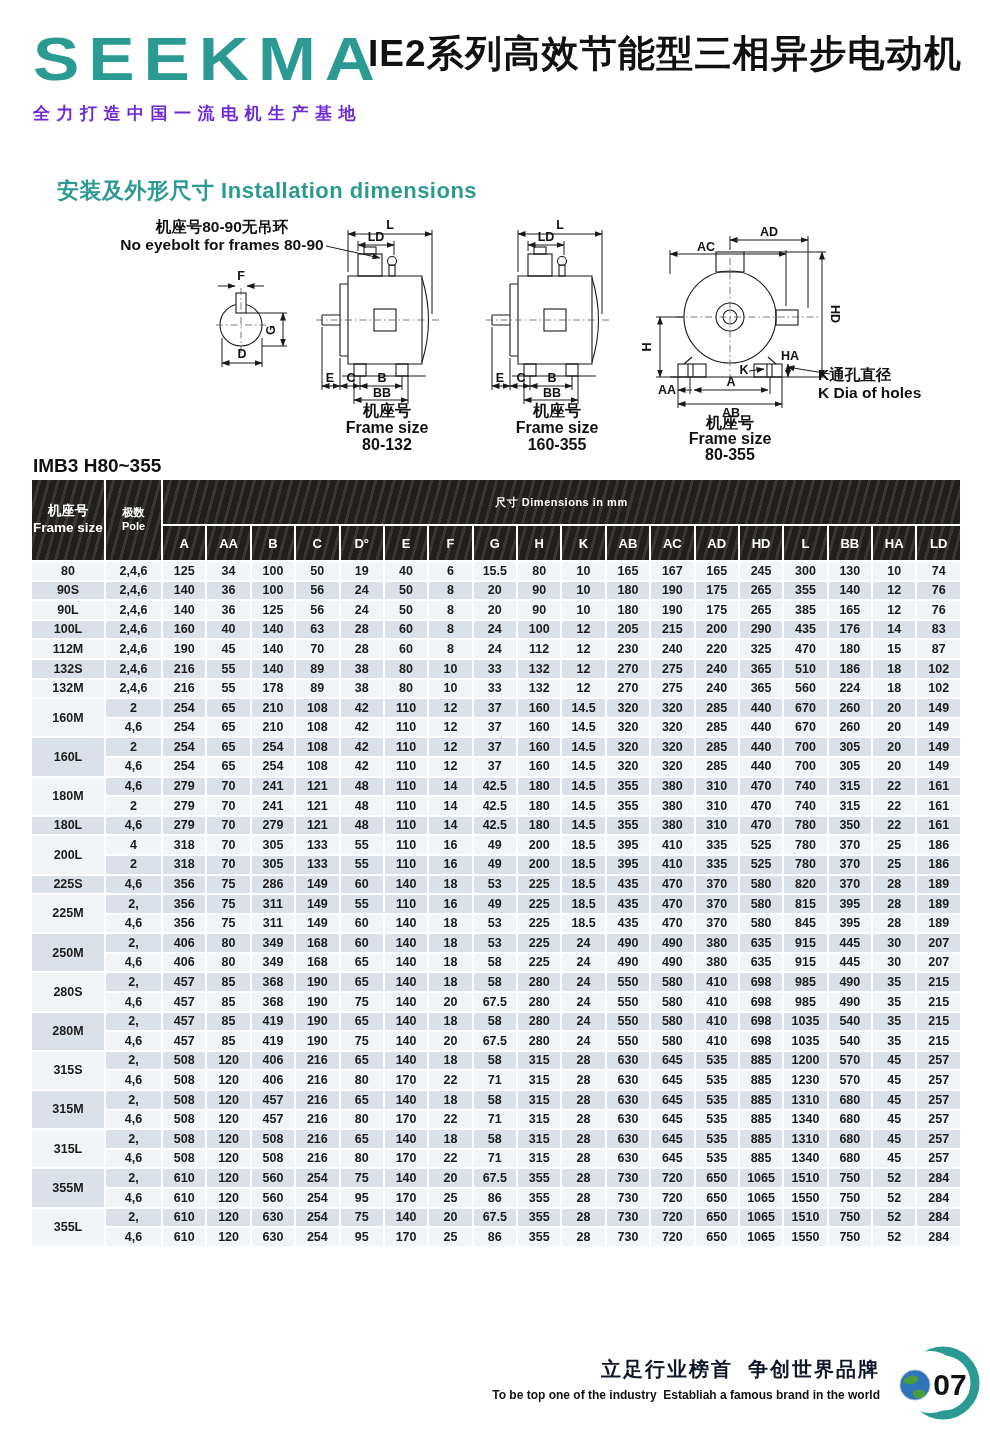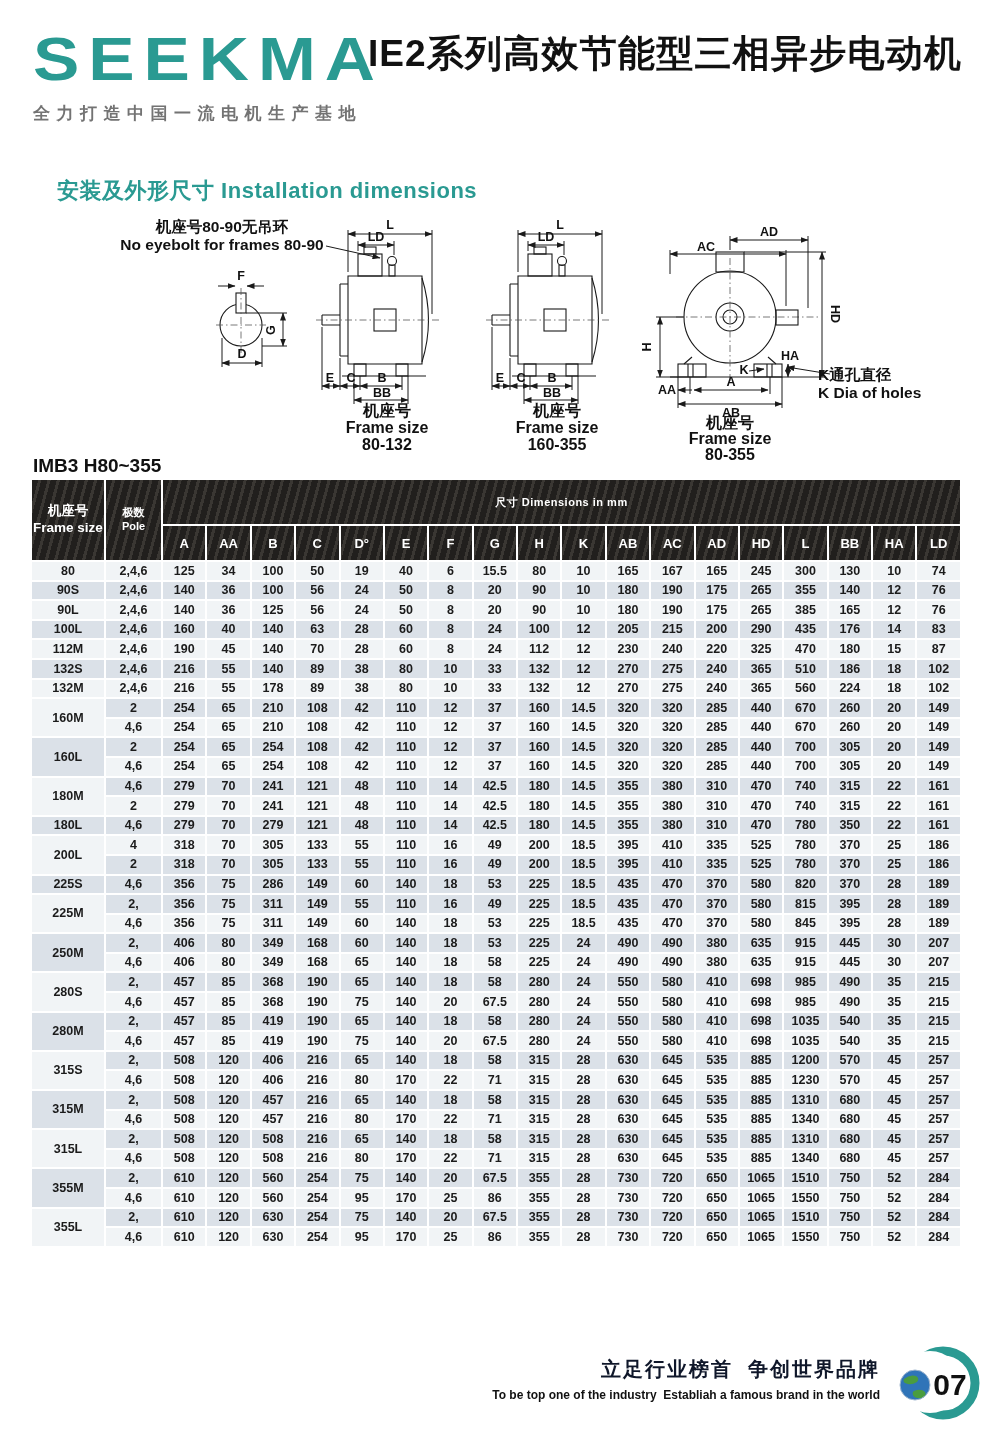--- a/index.html
+++ b/index.html
@@ -2,21 +2,21 @@
 <html><head>
 <meta charset="utf-8">
 <style>
   html,body{margin:0;padding:0;background:#ffffff;}
   body{width:990px;height:1439px;position:relative;font-family:"Liberation Sans",sans-serif;color:#111;overflow:hidden;}
   .abs{position:absolute;}
 
   
   .logo-block{left:33px;top:28px;}
   .logo{font-size:62px;font-weight:700;color:#2a9a92;letter-spacing:8px;line-height:1;transform:scaleX(1.12);transform-origin:left top;white-space:nowrap;}
-  .tagline{margin-top:12px;font-size:17px;font-weight:700;color:#737373;letter-spacing:6.5px;white-space:nowrap;}
+  .tagline{margin-top:12px;font-size:17px;font-weight:700;color:#6d28d9;letter-spacing:6.5px;white-space:nowrap;}
   .title-block{right:28px;top:32px;width:594px;}
   .title-zh{font-size:37px;font-weight:700;line-height:1.18;text-align:justify;text-align-last:justify;white-space:nowrap;letter-spacing:1px;}
   .title-en{font-size:24px;font-weight:700;line-height:1.15;text-align:justify;text-align-last:justify;letter-spacing:1px;white-space:nowrap;}
 
   
   .section-title{left:33px;top:176px;font-size:22px;font-weight:700;color:#2a9a92;letter-spacing:0.5px;margin-left:24px;}
 
   
   .dia{left:30px;top:214px;}
   .dia .ln{stroke:#1a1a1a;stroke-width:1.1;fill:none;}

